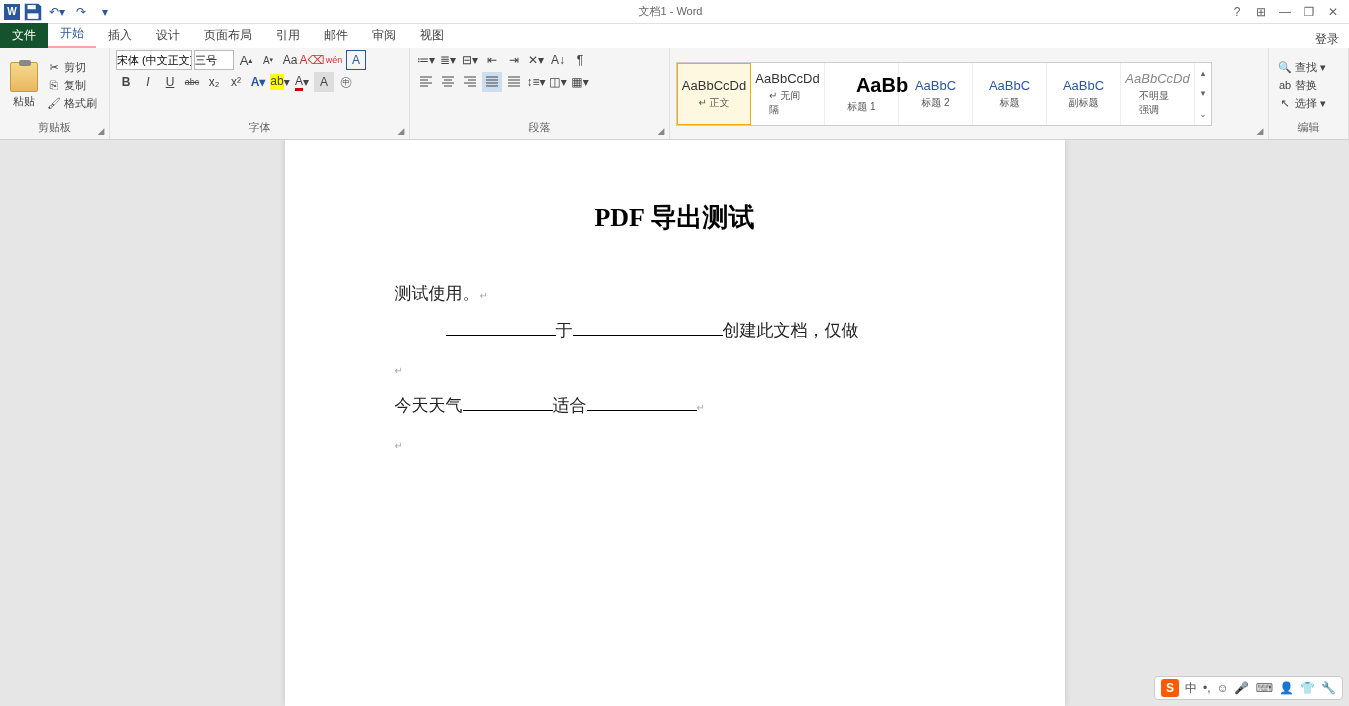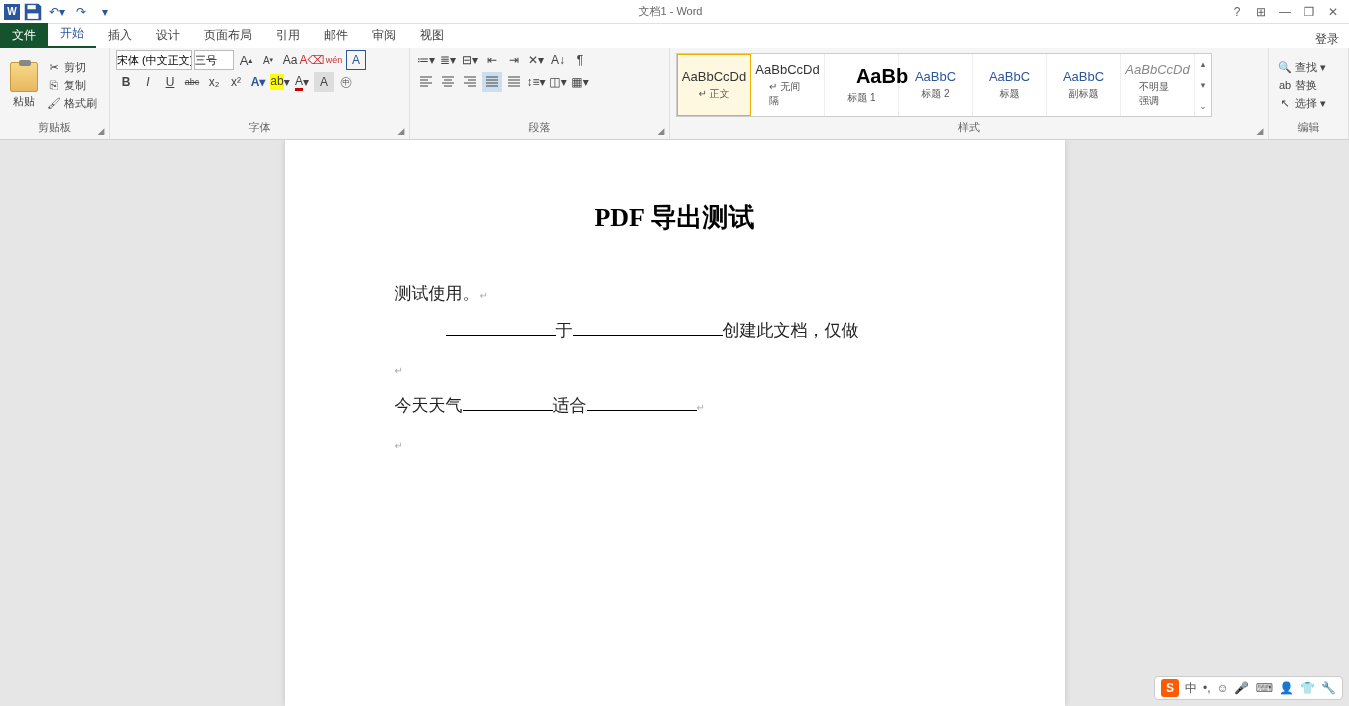--- a/index.html
+++ b/index.html
@@ -11,21 +11,21 @@
 .titlebar .qat .app-icon { width:16px; height:16px; background:#2b579a; color:#fff; display:flex; align-items:center; justify-content:center; font-size:10px; font-weight:bold; }
 .titlebar .qat .qbtn { width:22px; height:20px; display:flex; align-items:center; justify-content:center; color:#2b579a; font-size:12px; cursor:pointer; }
 .titlebar .title { flex:1; text-align:center; color:#666; }
 .titlebar .wincontrols { display:flex; gap:4px; padding:0 6px; }
 .titlebar .wincontrols span { width:20px; height:20px; display:flex; align-items:center; justify-content:center; color:#666; font-size:12px; cursor:pointer; }
 
 
 .tabrow { height:24px; background:#fff; display:flex; align-items:flex-end; font-size:12px; position:relative; }
 .tabrow .tab { padding:4px 12px; color:#444; cursor:pointer; }
 .tabrow .tab.file { background:#14532d; color:#fff; }
-.tabrow .tab.active { color:#2b579a; border-bottom:2px solid #14532d; }
+.tabrow .tab.active { color:#2b579a; border-bottom:2px solid #fca5a5; }
 .tabrow .login { margin-left:auto; padding:0 10px; color:#444; }
 
 
 .ribbon { height:92px; background:#f5f5f5; border-bottom:1px solid #d0d0d0; display:flex; font-size:11px; color:#444; }
 .group { border-right:1px solid #e0e0e0; padding:2px 6px; display:flex; flex-direction:column; justify-content:space-between; position:relative; }
 .group-label { text-align:center; font-size:11px; color:#666; padding-bottom:2px; }
 .group-body { flex:1; display:flex; align-items:center; gap:2px; }
 .vbtn { display:flex; flex-direction:column; align-items:center; gap:2px; padding:2px 4px; cursor:pointer; }
 .stack { display:flex; flex-direction:column; gap:1px; }
 .stack .sbtn { display:flex; align-items:center; gap:3px; padding:1px 3px; cursor:pointer; font-size:11px; }
@@ -248,21 +248,20 @@
             <div class="prev">AaBbCcDd</div>
             <div class="gname">不明显强调</div>
           </div>
           <div class="more">
             <span>▴</span>
             <span>▾</span>
             <span>⌄</span>
           </div>
       </div>
     </div>
-    <div class="group-label">样式</div>
     <div class="dialog-launcher">◢</div>
   </div>
 
   <div class="group editgrp" style="width:80px">
     <div class="group-body">
       <div class="stack">
         <div class="sbtn"><span class="sicn">🔍</span><span>查找</span> ▾</div>
         <div class="sbtn">
             <span class="sicn">ab</span>
             <span>替换</span>

